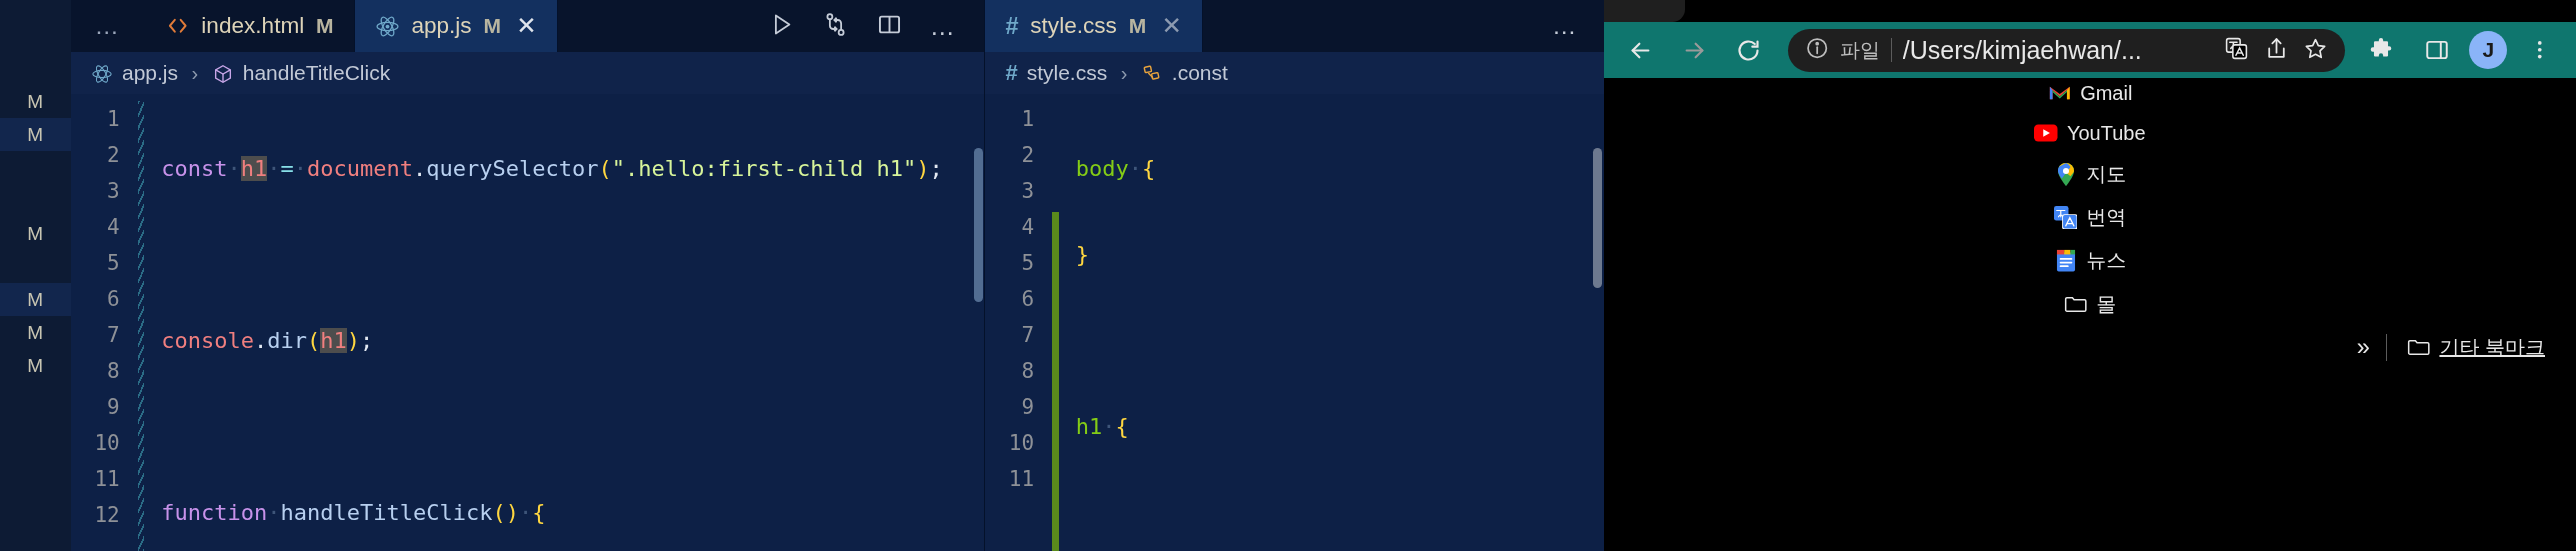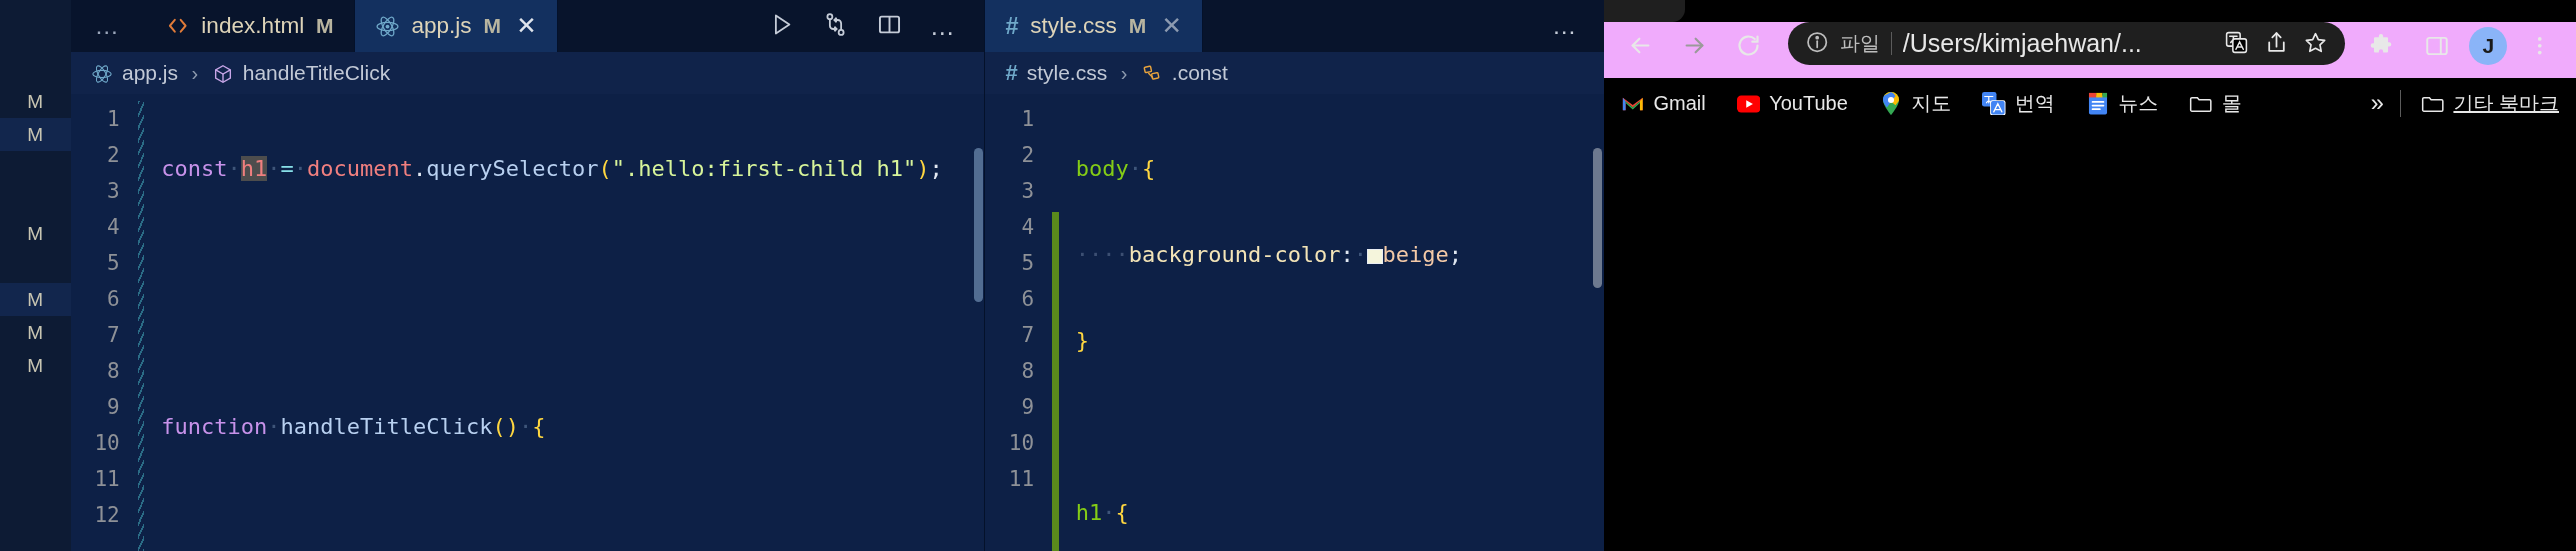--- a/index.html
+++ b/index.html
@@ -85,39 +85,39 @@
 
   .vscroll { position:absolute; right:1.8px; width:9px; background:#7f8a9c;
              border-radius:4.5px; opacity:.85;}
 
   
   .chrome { width: 972px; height: 551px; background:#000; position:relative;
             display:flex; flex-direction:column; }
   .chrome-topstrip { height: 22px; background:#000; position:relative; }
   .chrome-topstrip .tabtail { position:absolute; left:0; top:0; width:81px;
         height:22px; background:#1f1f1f; border-bottom-right-radius:12.7px; }
-  .navbar { height: 56px; display:flex; align-items:flex-start; gap:7.2px;
-            padding: 0 12.7px; background:#f0abfc; }
+  .navbar { height: 56px; display:flex; align-items:center; gap:7.2px;
+            padding: 0 12.7px; background:#0f766e; }
   .navbtn { width:47px; height:47px; display:flex; align-items:center;
             justify-content:center; border-radius:50%; color:#e8e8e8; }
   .omnibox { flex:1; height:43px; background:#1f1f1f; border-radius:22px;
              display:flex; align-items:center; gap:11px; padding:0 16.3px;
              margin-left:9px; margin-right:5.4px; min-width:0;}
   .omnibox .label { color:#bdbdbd; font-size:20px; white-space:nowrap; }
   .omnibox .divider { width:0.9px; height:23.5px; background:#5c5c5c; }
   .omnibox .url { color:#e8e8e8; font-size:25px; white-space:nowrap;
                   overflow:hidden; text-overflow:ellipsis; }
   .omnibox .trail { margin-left:auto; display:flex; align-items:center; gap:14.5px;}
   .navright { display:flex; align-items:center; gap:9px; }
   .avatar { width:38px; height:38px; border-radius:50%; background:#8ab4f8;
             color:#1a1a1a; display:flex; align-items:center;
             justify-content:center; font-size:21px; font-weight:600; }
 
   .bookmarks { height:51px; display:flex; align-items:center; gap:9px;
-               padding: 0 6px; background:#000; }
+               padding: 0 20px; background:#000;flex-direction:column; }
   .bm { display:flex; align-items:center; gap:9px; padding: 3.6px 11px;
         color:#e8e8e8; font-size:20px; white-space:nowrap; border-radius:7.2px;}
   .bm .bmico { width:23.5px; height:23.5px; display:flex; align-items:center;
                justify-content:center; }
   .bm-overflow { margin-left:auto; display:flex; align-items:center; gap:16.3px; }
   .bm-sep { width:0.9px; height:27px; background:#5c5c5c; }
 
   .page { flex:1; background:#f5f5dc; padding: 27px 36px; }
   .page h1 { font-size: 50px; color:#6495ed; font-weight: 700;
              font-family:"Liberation Serif", serif; letter-spacing:-0.9px; }
@@ -228,20 +228,21 @@
           <div class="ln">10</div>
           <div class="ln">11</div>
           <div class="ln">12</div>
         </div>
         <div class="railwrap">
           <div class="rail-hatch"></div>
         </div>
         <div class="codelines">
           <div class="cl"><span class="kw">const</span><span class="ws">·</span><span class="hl var">h1</span><span class="ws">·</span><span class="op">=</span><span class="ws">·</span><span class="var">document</span><span class="pun">.</span><span class="fn">querySelector</span><span class="br0">(</span><span class="str">".hello:first-child h1"</span><span class="br0">)</span><span class="pun">;</span></div>
           <div class="cl"></div>
+          <div class="cl"><span class="var">console</span><span class="pun">.</span><span class="fn">dir</span><span class="br0">(</span><span class="hl var">h1</span><span class="br0">)</span><span class="pun">;</span></div>
           <div class="cl"></div>
           <div class="cl"><span class="kw">function</span><span class="ws">·</span><span class="fn">handleTitleClick</span><span class="br0">()</span><span class="ws">·</span><span class="br0">{</span></div>
           
           
           
           
           
           
           
         </div>
@@ -286,21 +287,20 @@
           <div class="ln">8</div>
           <div class="ln">9</div>
           <div class="ln">10</div>
           <div class="ln">11</div>
         </div>
         <div class="railwrap">
           <div class="rail-green" style="top:118px;"></div>
         </div>
         <div class="codelines">
           <div class="cl"><span class="csssel">body</span><span class="ws">·</span><span class="br0">{</span></div>
-          <div class="cl"><span class="ind">····</span><span class="cssprop">background-color</span><span class="plain">:</span><span class="ws">·</span><span class="swatch" style="background:#f5f5dc"></span><span class="cssval">beige</span><span class="plain">;</span></div>
           <div class="cl"><span class="br0">}</span></div>
           <div class="cl"></div>
           <div class="cl"><span class="csssel">h1</span><span class="ws">·</span><span class="br0">{</span></div>
           
           
           
           
           
           
         </div>

